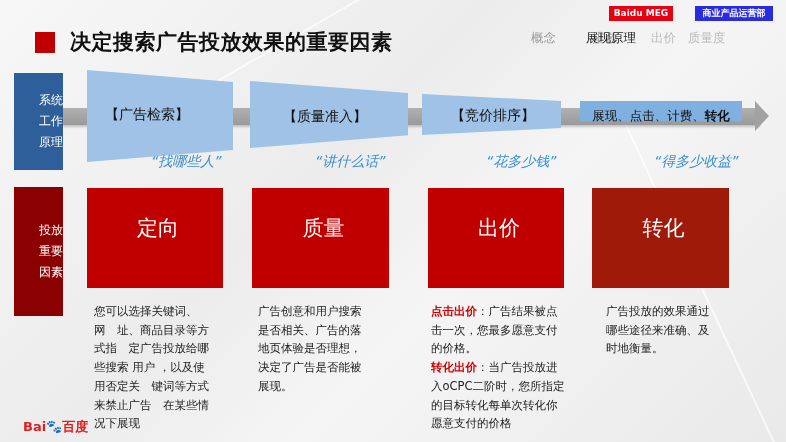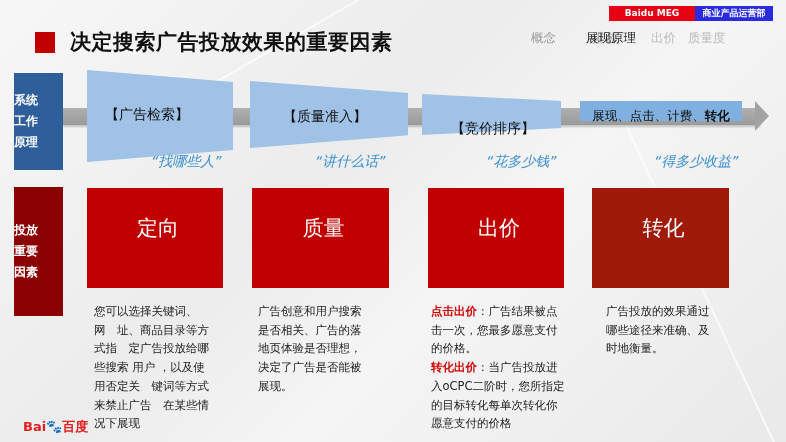--- a/index.html
+++ b/index.html
@@ -5,26 +5,26 @@
   html, body { margin:0; padding:0; }
   body {
     width:786px; height:442px; position:relative; overflow:hidden;
     font-family:"DejaVu Sans","Liberation Sans",sans-serif;
     background: linear-gradient(135deg,#f7f7f7 0%,#ececec 40%,#f5f5f5 60%,#e9e9e9 100%);
   }
   .bgline { position:absolute; background:rgba(255,255,255,0.7); height:2px; transform-origin:0 0; }
   .title-square { position:absolute; left:35px; top:32px; width:20px; height:21px; background:#c00000; }
   .title { position:absolute; left:70px; top:28px; font-size:21px; font-weight:bold; color:#111; letter-spacing:0.5px; white-space:nowrap; }
   .badge { position:absolute; top:6px; height:15px; font-size:9px; font-weight:bold; color:#fff; line-height:15px; text-align:center; }
-  .badge.meg { left:609px; width:86px; background:#e60012; }
+  .badge.meg { left:609px; width:64px; background:#e60012; }
   .badge.dept { left:695px; width:78px; background:#2a2ae0; }
   .nav { position:absolute; top:30px; font-size:12.5px; color:#999; white-space:nowrap; }
   .nav.active { color:#222; }
   .nav.dim { color:#bbb; }
-  .sidebox { position:absolute; left:14px; width:49px; color:#fff; font-weight:bold; font-size:12px; display:flex; flex-direction:column; justify-content:center; align-items:flex-start; line-height:21px; }
+  .sidebox { position:absolute; left:14px; width:49px; color:#fff; font-weight:normal; font-size:12px; display:flex; flex-direction:column; justify-content:center; align-items:flex-end; line-height:21px; }
   .sidebox.blue { top:73px; height:97px; background:#2f5f9a; }
   .sidebox.red { top:187px; height:129px; background:#8b0000; }
   .arrowbar { position:absolute; left:63px; top:108px; width:697px; height:17px; background:linear-gradient(#b0b0b0,#9a9a9a); box-shadow:0 2px 2px rgba(0,0,0,0.2); }
   .arrowhead { position:absolute; left:755px; top:101px; width:0; height:0; border-top:15px solid transparent; border-bottom:15px solid transparent; border-left:14px solid #a2a2a2; }
   .trap { position:absolute; background:#9fc2e6; }
   .trap-label { position:absolute; font-size:14px; color:#111; white-space:nowrap; }
   .stage4 { position:absolute; left:580px; top:101px; width:162px; height:20px; background:#80b0e0; font-size:12.5px; color:#111; line-height:30px; text-align:center; white-space:nowrap; }
   .stage4 b { font-weight:bold; }
   .quote { position:absolute; top:153px; font-size:14px; font-style:italic; color:#3a8fd0; white-space:nowrap;margin-left:32px; }
   .redbox { position:absolute; top:188px; height:100px; background:#c00000; color:#fff; }
@@ -67,21 +67,21 @@
 <div class="arrowbar"></div>
 <div class="arrowhead"></div>
 
 <div class="trap" style="left:87px;top:70px;width:146px;height:92px;clip-path:polygon(0 0,100% 13%,100% 87%,0 100%);"></div>
 <div class="trap-label" style="left:105px;top:106px;">【广告检索】</div>
 
 <div class="trap" style="left:250px;top:81px;width:158px;height:67px;clip-path:polygon(0 0,100% 18%,100% 81%,0 100%);"></div>
 <div class="trap-label" style="left:283px;top:108px;">【质量准入】</div>
 
 <div class="trap" style="left:422px;top:94px;width:139px;height:41px;clip-path:polygon(0 0,100% 17%,100% 83%,0 100%);"></div>
-<div class="trap-label" style="left:451px;top:107px;margin-top:13px;">【竞价排序】</div>
+<div class="trap-label" style="left:451px;top:107px;">【竞价排序】</div>
 
 <div class="stage4">
   <span>展现、点击、计费、</span><b>转化</b>
 </div>
 
 <div class="quote" style="left:119px;">“找哪些人”</div>
 <div class="quote" style="left:283px;">“讲什么话”</div>
 <div class="quote" style="left:454px;">“花多少钱”</div>
 <div class="quote" style="left:622px;">“得多少收益”</div>
 

